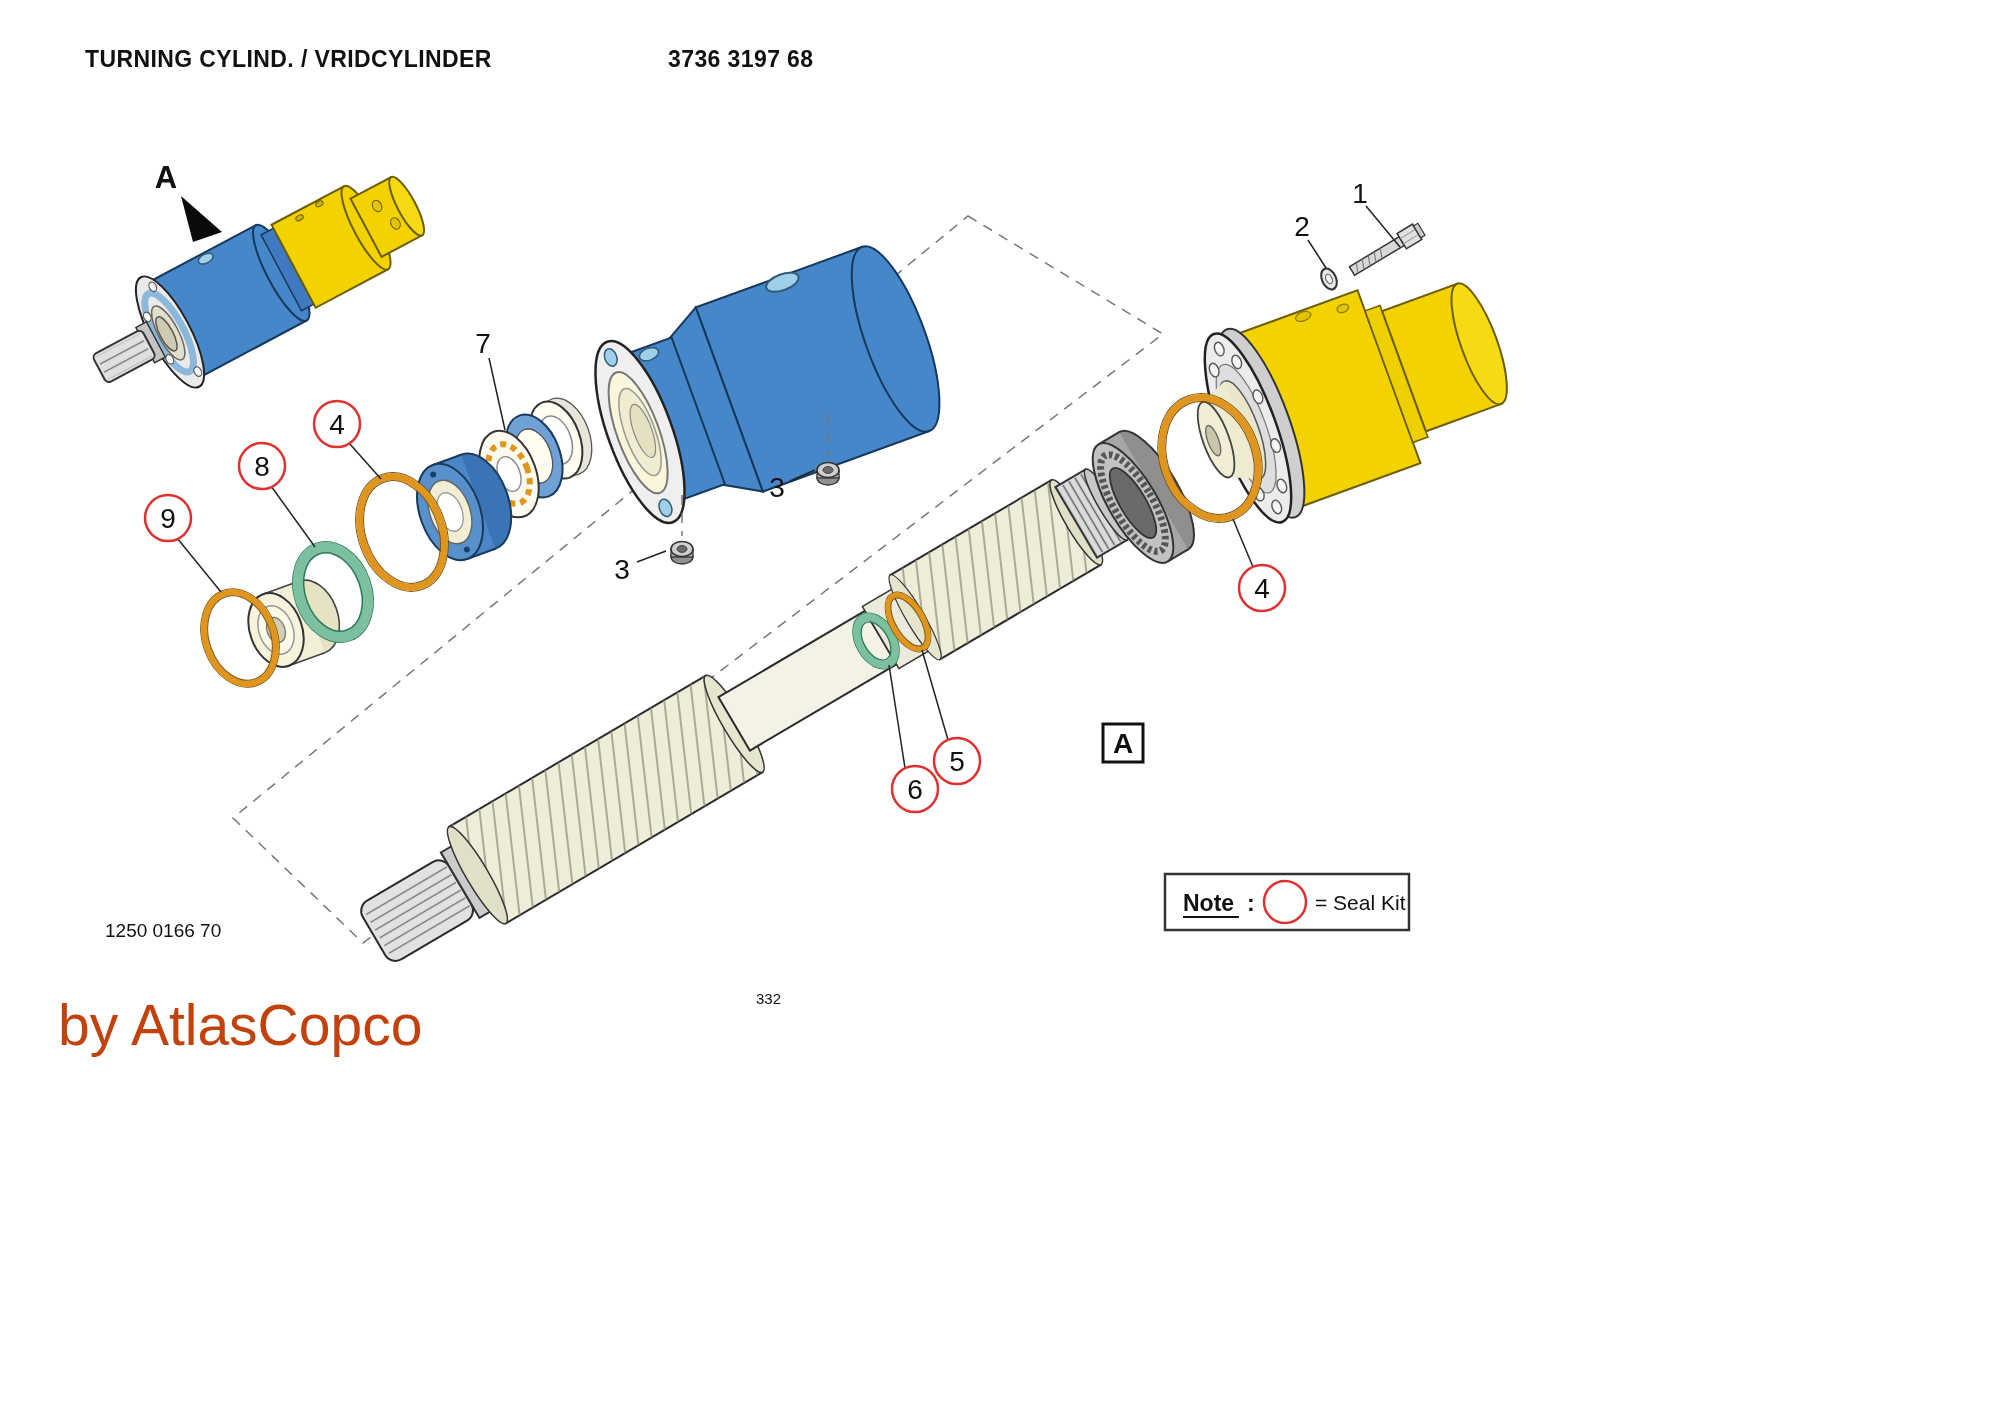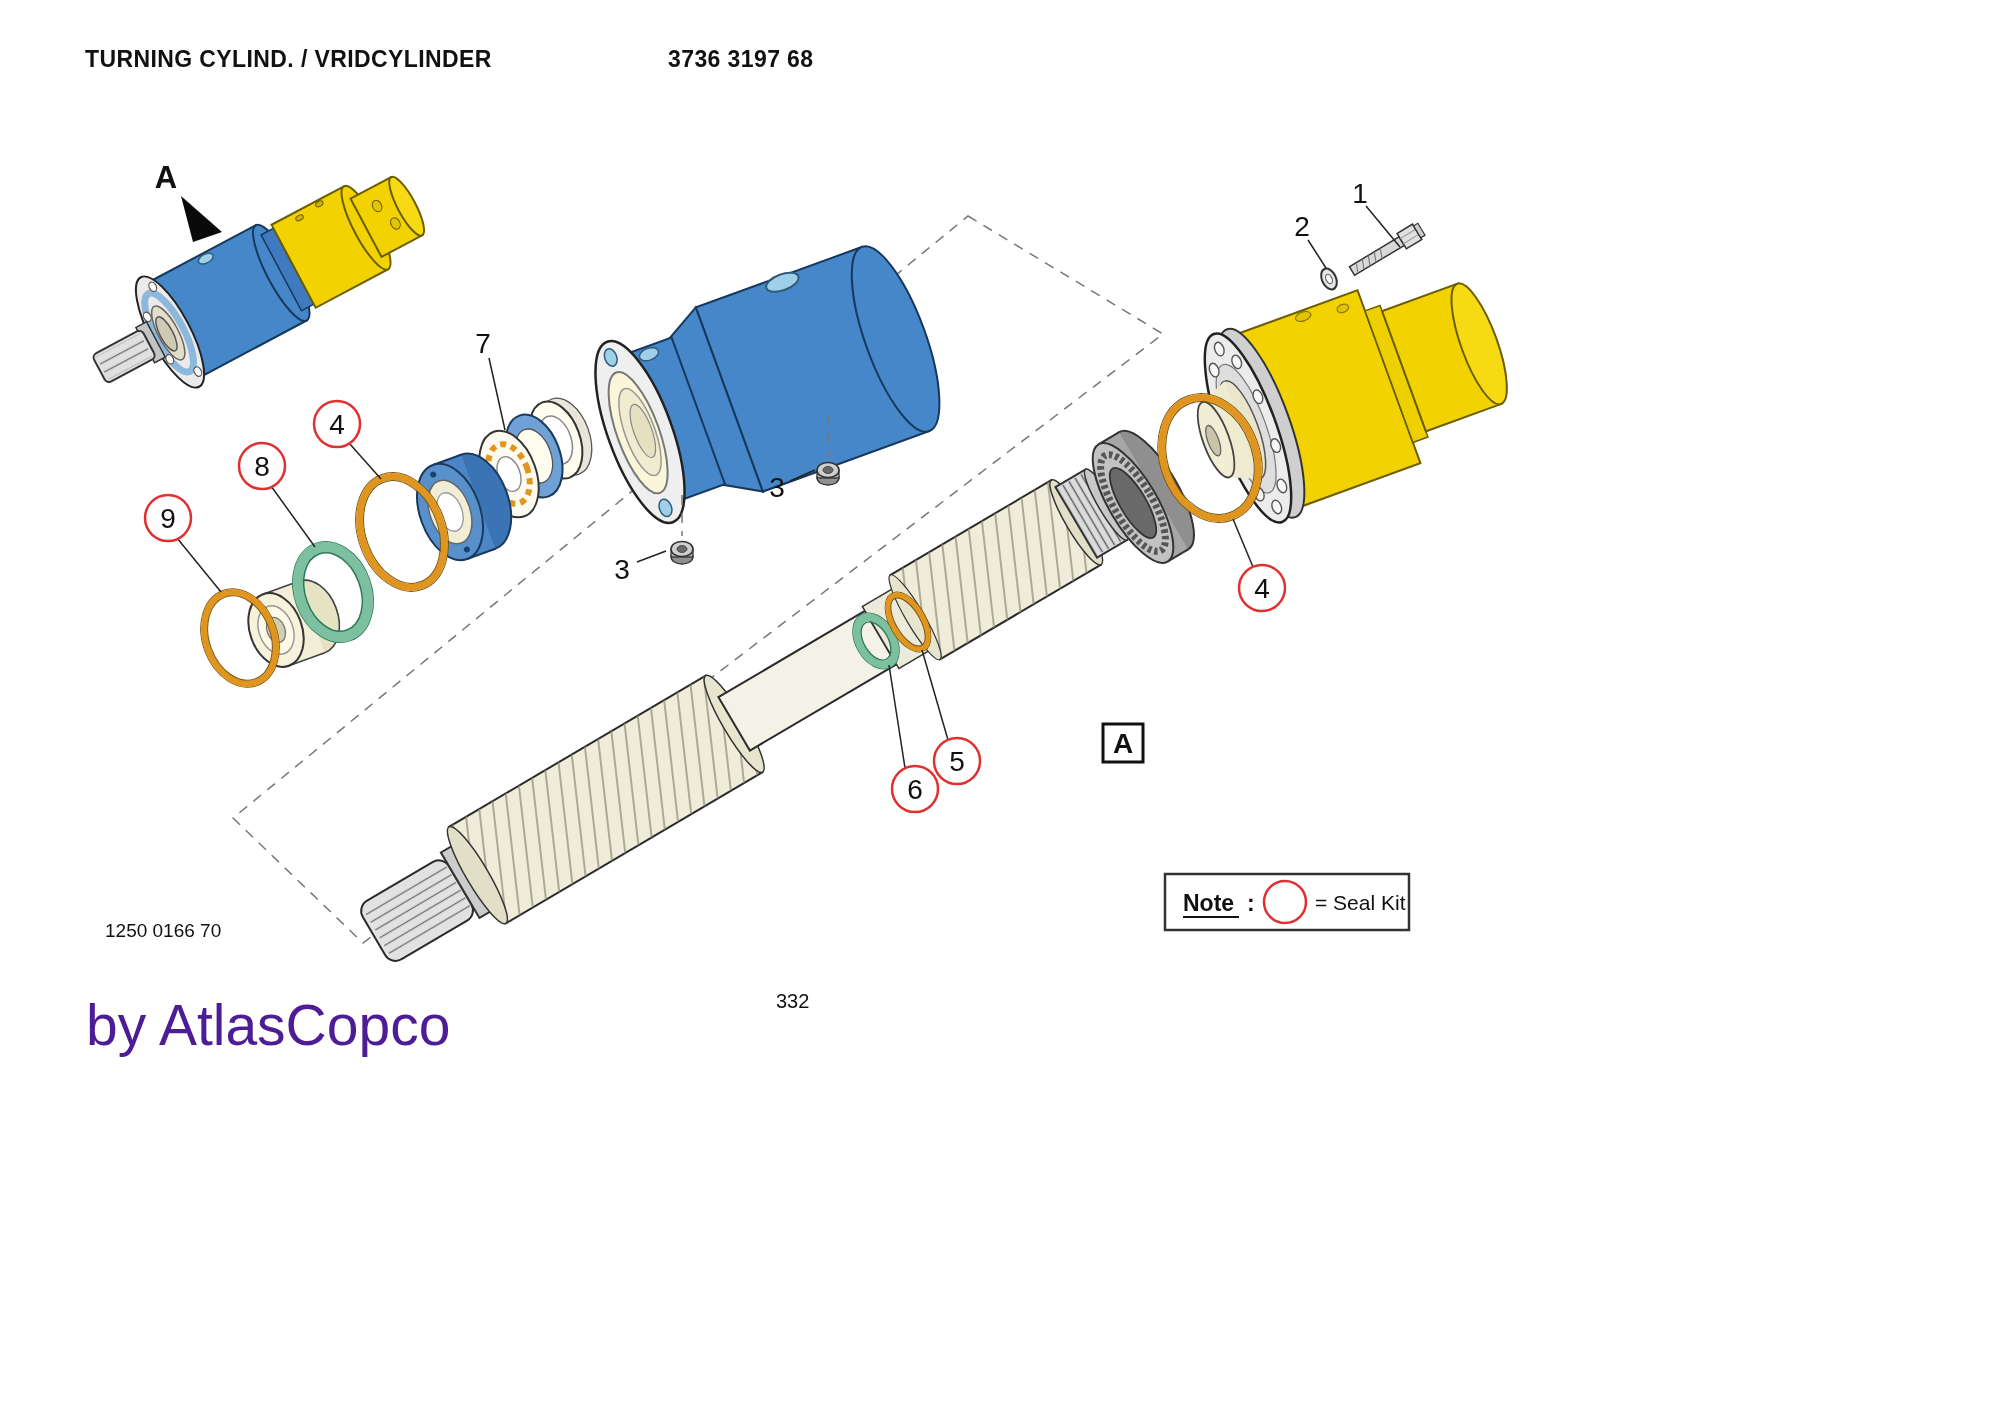--- a/index.html
+++ b/index.html
@@ -3,22 +3,22 @@
 <meta charset="utf-8">
 <style>
   html,body{margin:0;padding:0;background:#ffffff;}
   .page{
     position:relative;width:2000px;height:1250px;background:#ffffff;
     font-family:"Liberation Sans", sans-serif;color:#111;overflow:hidden;
   }
   .title{position:absolute;left:85px;top:46px;font-size:23px;font-weight:bold;letter-spacing:.4px;}
   .partno{position:absolute;left:668px;top:46px;font-size:23px;font-weight:bold;letter-spacing:.4px;}
   .drawingno{position:absolute;left:105px;top:920px;font-size:19px;}
-  .pageno{position:absolute;left:776px;top:990px;font-size:20px;}
-  .byline{position:absolute;left:58px;top:992px;font-size:57px;font-weight:400;color:#4c1d95;margin-left:28px;}
+  .pageno{position:absolute;left:756px;top:990px;font-size:15px;}
+  .byline{position:absolute;left:58px;top:992px;font-size:57px;font-weight:400;color:#c2410c;}
   svg.diagram{position:absolute;left:0;top:0;}
   svg text{font-family:"Liberation Sans", sans-serif;fill:#111;}
   .callout-num{font-size:28px;}
   .callout-circ{fill:#ffffff;stroke:#e03030;stroke-width:2.5;}
   .leader{stroke:#222;stroke-width:1.5;fill:none;}
   .dashedln{stroke:#777;stroke-width:1.5;fill:none;stroke-dasharray:10 8;}
 </style>
 </head>
 <body>
 

